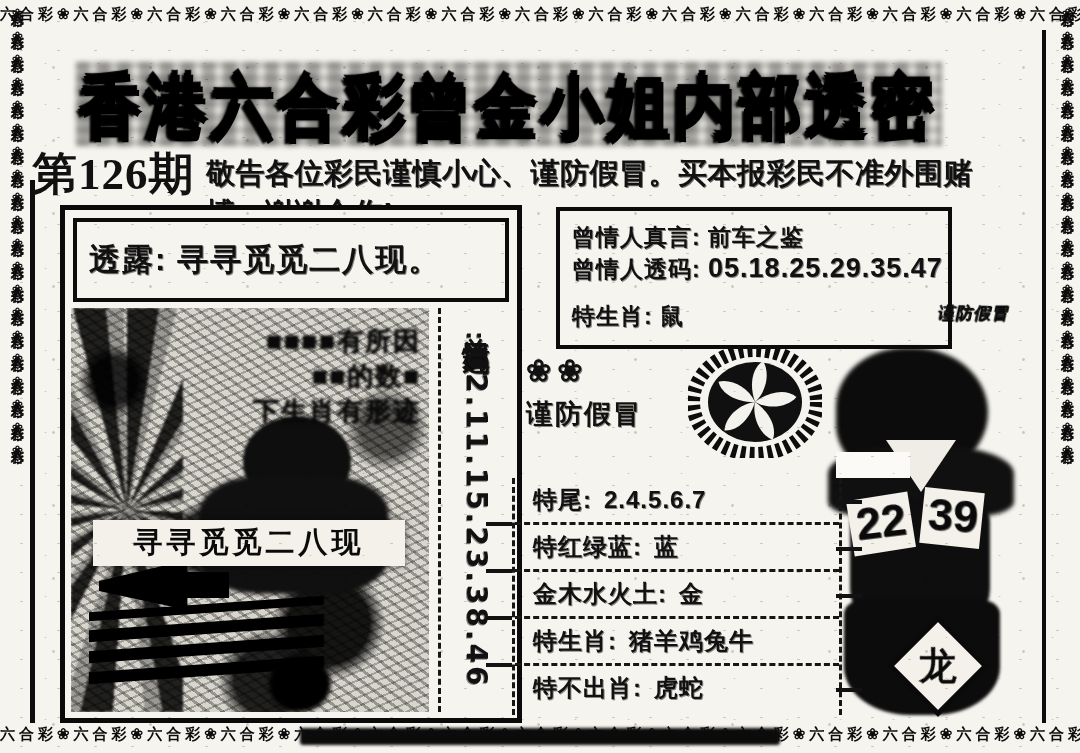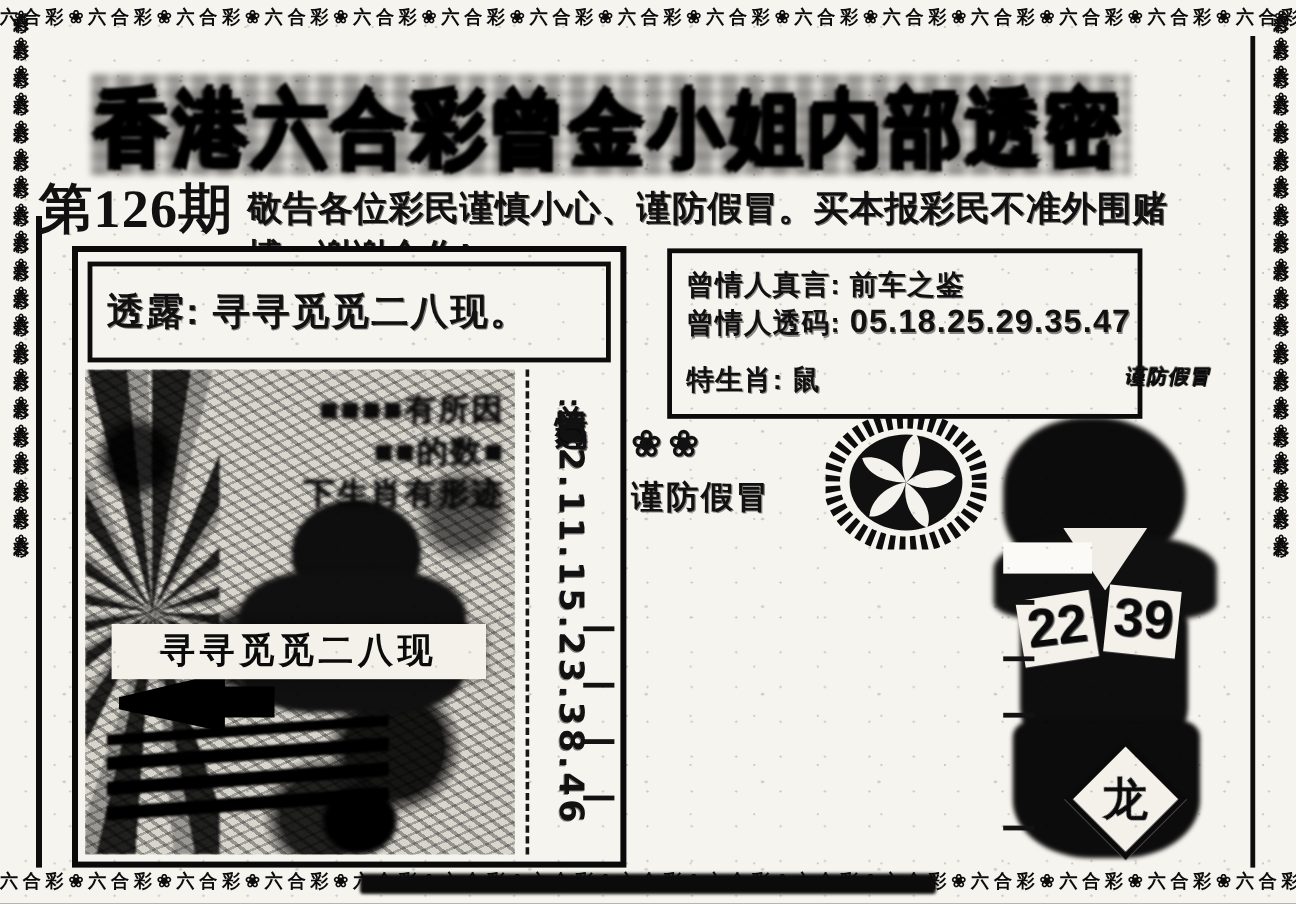--- a/index.html
+++ b/index.html
@@ -206,20 +206,42 @@
     <div class="g-patch1"></div>
     <div class="g-patch2"></div>
     <div class="g-num g-n1">22</div>
     <div class="g-num g-n2">39</div>
     <div class="g-hip"></div>
     <div class="g-diamond">
       <span>龙</span>
     </div>
   </div>
 
+  <div class="abs tips">
+    <div class="tip-row">
+      <span>特尾:</span>
+      <span class="val">2.4.5.6.7</span>
+    </div>
+    <div class="tip-row">
+      <span>特红绿蓝:</span>
+      <span class="val">蓝</span>
+    </div>
+    <div class="tip-row">
+      <span>金木水火土:</span>
+      <span class="val">金</span>
+    </div>
+    <div class="tip-row">
+      <span>特生肖:</span>
+      <span class="val">猪羊鸡兔牛</span>
+    </div>
+    <div class="tip-row">
+      <span>特不出肖:</span>
+      <span class="val">虎蛇</span>
+    </div>
+  </div>
 
   <div class="tick" style="left:486px;top:522px;"></div>
   <div class="tick" style="left:486px;top:569px;"></div>
   <div class="tick" style="left:486px;top:616px;"></div>
   <div class="tick" style="left:486px;top:663px;"></div>
   <div class="tick" style="left:836px;top:500px;"></div>
   <div class="tick" style="left:836px;top:547px;"></div>
   <div class="tick" style="left:836px;top:594px;"></div>
   <div class="tick" style="left:836px;top:688px;"></div>
 

